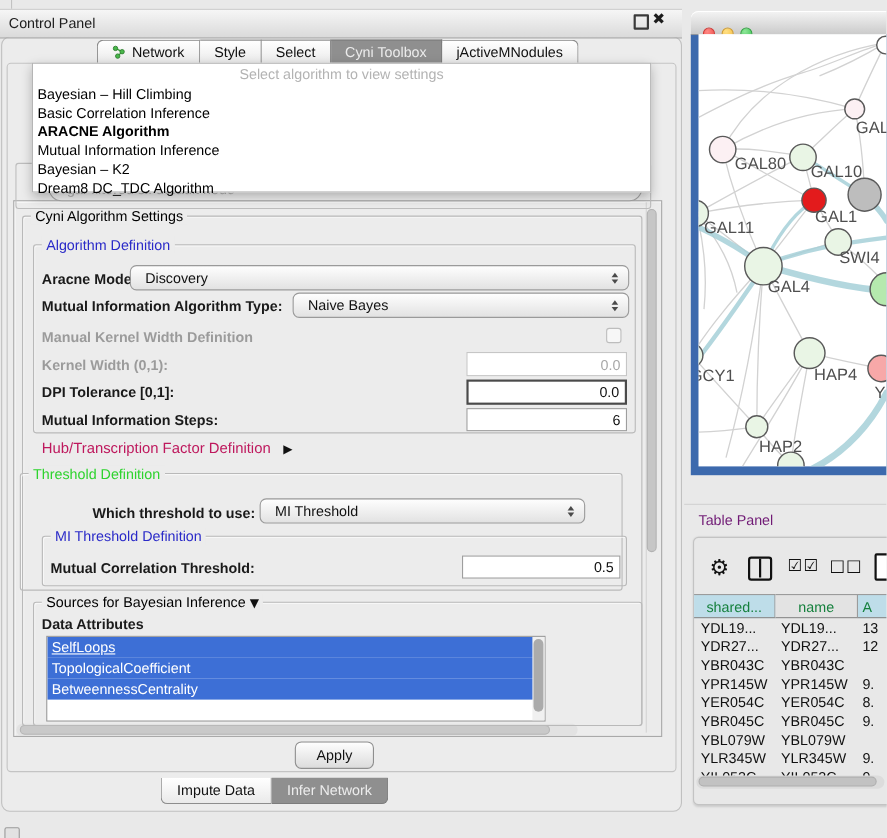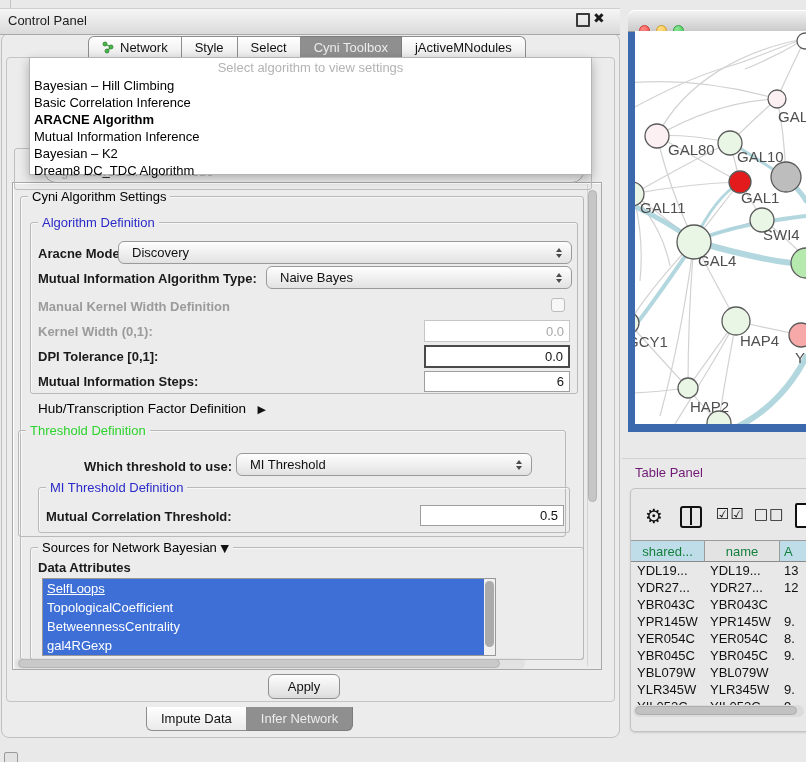--- a/index.html
+++ b/index.html
@@ -66,21 +66,21 @@
   .checkbox{width:14px;height:14px;border:1px solid #bdbdbd;border-radius:3px;background:#f7f7f7;box-sizing:border-box;}
 
   
   .attr-list{left:42px;top:578px;width:454px;height:78px;background:#ffffff;border:1px solid #989898;box-sizing:border-box;overflow:hidden;}
   .attr-item{position:absolute;left:0;width:440px;height:19px;line-height:19px;background:#3d6fd6;color:#ffffff;font-size:13px;padding-left:4px;}
   .list-vscroll{position:absolute;left:441px;top:0;width:12px;height:76px;background:#f0f0f0;}
   .list-vthumb{position:absolute;left:1px;top:2px;width:9px;height:66px;background:#ababab;border-radius:5px;}
 
   .apply-btn{left:268px;top:674px;width:70px;height:23px;border:1px solid #8f8f8f;border-radius:6px;background:linear-gradient(#fefefe,#dcdcdc);font-size:13px;color:#111;display:flex;align-items:center;justify-content:center;}
 
-  .expander{font-size:13px;color:#000000;font-weight:bold;}
+  .expander{font-size:13px;color:#be185d;font-weight:bold;}
   .tri{font-family:"DejaVu Sans",sans-serif;font-size:11px;color:#111;}
 
   
   .net-titlebar{left:628px;top:10px;width:178px;height:21px;background:linear-gradient(#f4f4f4,#cbcbcb);border-top-left-radius:7px;border-bottom:1px solid #999;box-shadow:inset 0 1px 0 #fff;}
   .traffic{width:11px;height:11px;border-radius:50%;top:15px;box-sizing:border-box;}
   .net-frame{left:628px;top:31px;width:178px;height:401px;background:#3c69ad;}
   .net-canvas{left:635px;top:31px;width:171px;height:393px;background:#ffffff;overflow:hidden;}
   .nlabel{position:absolute;font-size:15px;color:#4f4f4f;white-space:nowrap;}
 
   
@@ -217,30 +217,29 @@
       </span>
   </div>
   <div class="abs groupbox" style="left:38px;top:487px;width:530px;height:44px;">
     <span class="gtitle blue">MI Threshold Definition</span>
   </div>
   <div class="abs t13 bold" style="left:46px;top:509px;">Mutual Correlation Threshold:</div>
   <input class="abs field" style="left: 420px; top: 505px; width: 144px; height: 21px;" value="0.5">
 
   <div class="abs groupbox" style="left:30px;top:547px;width:552px;height:111px;">
     <span class="gtitle">
-      <span>Sources for Network Bayesian</span>
+      <span>Sources for Bayesian Inference</span>
       <span class="tri">▼</span>
     </span>
   </div>
   <div class="abs t13 bold" style="left:38px;top:560px;">Data Attributes</div>
   <div class="abs attr-list">
     <div class="attr-item" style="top:0;text-decoration:underline;">SelfLoops</div>
     <div class="attr-item" style="top:19px;">TopologicalCoefficient</div>
     <div class="attr-item" style="top:38px;">BetweennessCentrality</div>
-    <div class="attr-item" style="top:57px;">gal4RGexp</div>
     <div class="list-vscroll">
         <div class="list-vthumb"></div>
       </div>
   </div>
 
   <div class="abs apply-btn">Apply</div>
 
   <div class="abs bot-tabrow">
     <div class="btab first">
         <span>Impute Data</span>

